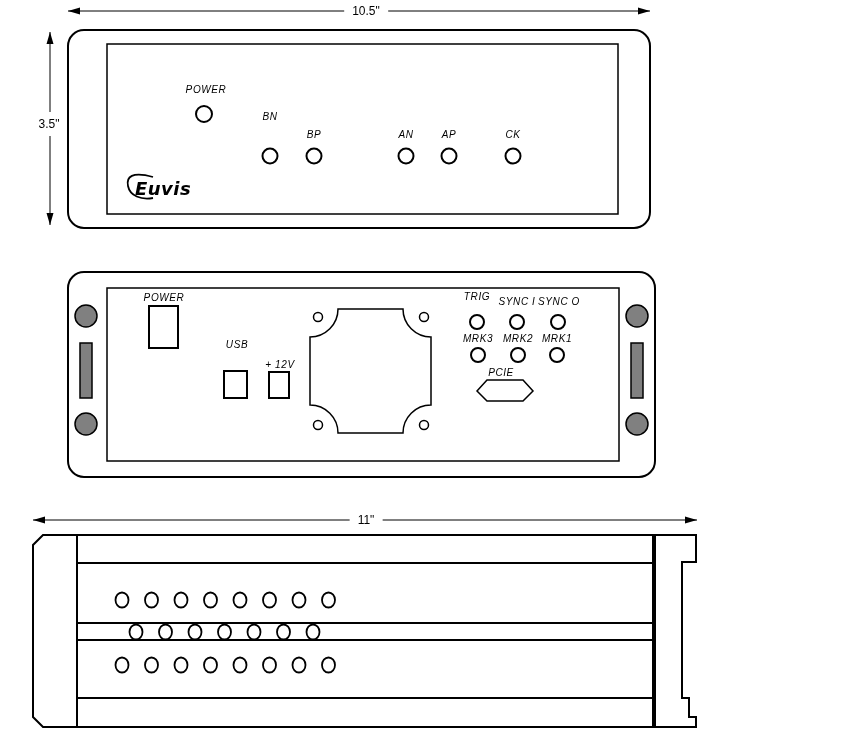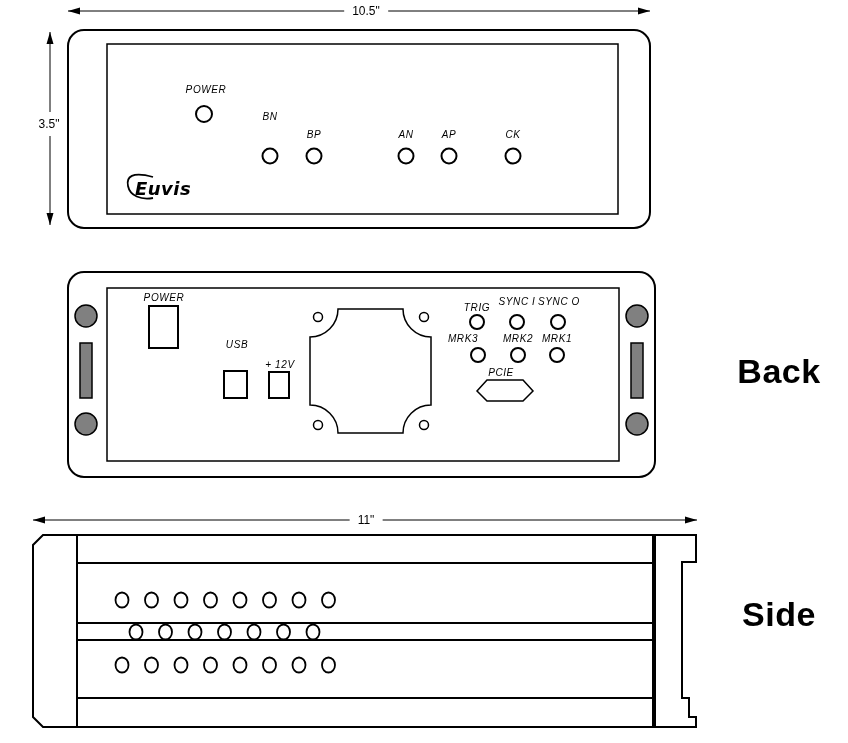--- a/index.html
+++ b/index.html
@@ -133,25 +133,23 @@
   <span class="lbl sm" style="left:270px;top:116px">BN</span>
   <span class="lbl sm" style="left:314px;top:134px">BP</span>
   <span class="lbl sm" style="left:406px;top:134px">AN</span>
   <span class="lbl sm" style="left:449px;top:134px">AP</span>
   <span class="lbl sm" style="left:513px;top:134px">CK</span>
   <span class="lbl logo" style="left:163px;top:188px">Euvis</span>
 
   <span class="lbl sm" style="left:164px;top:297px">POWER</span>
   <span class="lbl sm" style="left:237px;top:344px">USB</span>
   <span class="lbl sm" style="left:280px;top:364px">+ 12V</span>
-  <span class="lbl sm" style="left:477px;top:307px">TRIG</span>
+  <span class="lbl sm" style="left:477px;top:296px">TRIG</span>
   <span class="lbl sm" style="left:517px;top:301px">SYNC I</span>
   <span class="lbl sm" style="left:559px;top:301px">SYNC O</span>
-  <span class="lbl sm" style="left:463px;top:338px">MRK3</span>
+  <span class="lbl sm" style="left:478px;top:338px">MRK3</span>
   <span class="lbl sm" style="left:518px;top:338px">MRK2</span>
   <span class="lbl sm" style="left:557px;top:338px">MRK1</span>
   <span class="lbl sm" style="left:501px;top:372px">PCIE</span>
-  <span class="lbl big" style="left:779px;top:371px">Back</span>
 
   <span class="lbl dim" style="left:366px;top:520px">11"</span>
-  <span class="lbl big" style="left:779px;top:614px">Side</span>
 
 </div>
 
 </body></html>

